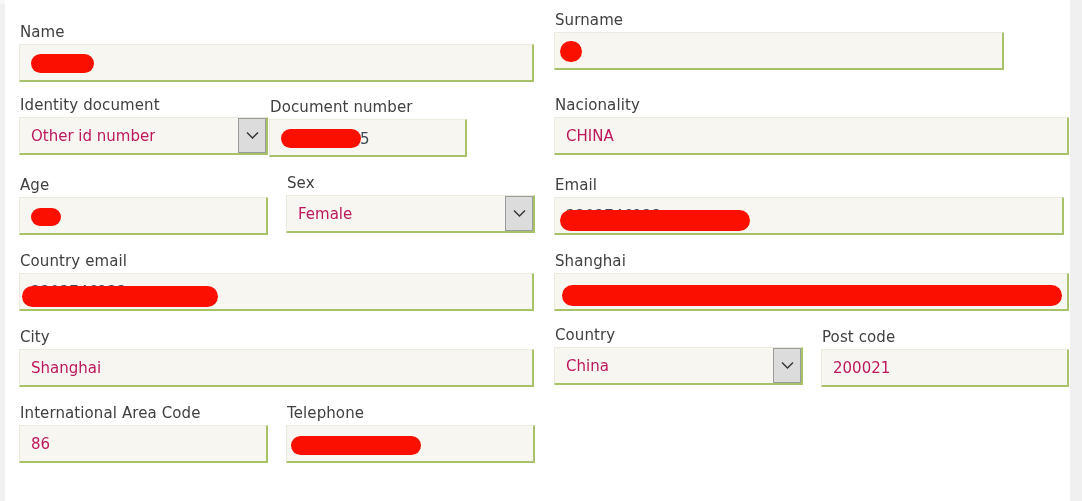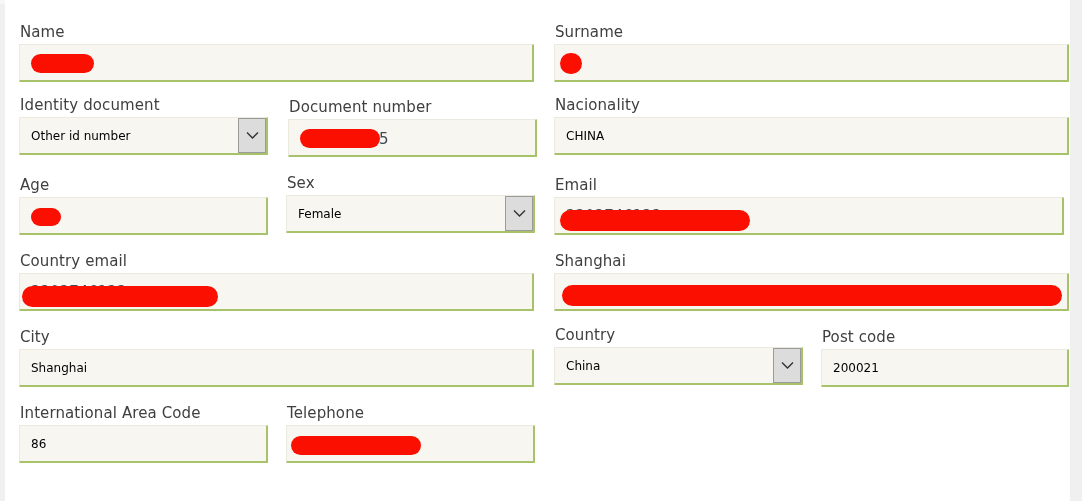--- a/index.html
+++ b/index.html
@@ -82,23 +82,23 @@
     border: 1px solid #eceade;
     border-right: 2px solid #a8c26a;
     border-bottom: 2px solid #a8c26a;
     border-radius: 1px;
     display: flex;
     align-items: center;
     overflow: hidden;
   }
 
   .fld-value {
-    font-size: 12px;
+    font-size: 15px;
     line-height: 18px;
-    color: #000000;
+    color: #be185d;
     padding-left: 11px;
     white-space: nowrap;
     overflow: hidden;
     font-family: "DejaVu Sans", "Liberation Sans", sans-serif;
   }
 
   
   .fld-box.is-select {
     padding-right: 0;
   }
@@ -163,41 +163,41 @@
     <div class="form-area">
 
       <div class="field" style="left:14px; top:24px; width:515px;">
         <label class="fld-label">Name</label>
         <div class="fld-box">
           <span class="fld-value"></span>
           <span class="redact" style="left:11px; width:63px;"></span>
         </div>
       </div>
 
-      <div class="field" style="left:549px; top:24px; width:515px;">
+      <div class="field" style="left:549px; top:12px; width:450px;">
         <label class="fld-label">Surname</label>
         <div class="fld-box">
           <span class="fld-value"></span>
           <span class="redact r-tall" style="left:5px; width:22px;"></span>
         </div>
       </div>
 
       <div class="field" style="left:14px; top:97px; width:249px;">
         <label class="fld-label">Identity document</label>
         <div class="fld-box is-select">
           <span class="fld-value">Other id number</span>
           <span class="select-arrow">
             <svg width="13" height="9" viewBox="0 0 13 9" aria-hidden="true">
               <path d="M1 1.5 L6.5 7 L12 1.5" fill="none" stroke="#333333" stroke-width="1.4"></path>
             </svg>
           </span>
         </div>
       </div>
 
-      <div class="field" style="left:283px; top:99px; width:249px;">
+      <div class="field" style="left:264px; top:99px; width:198px;">
         <label class="fld-label">Document number</label>
         <div class="fld-box">
           <span class="fld-value"></span>
           <span class="tail-text" style="left:90px;">5</span>
           <span class="redact" style="left:11px; width:80px;"></span>
         </div>
       </div>
 
       <div class="field" style="left:549px; top:97px; width:515px;">
         <label class="fld-label">Nacionality</label>

